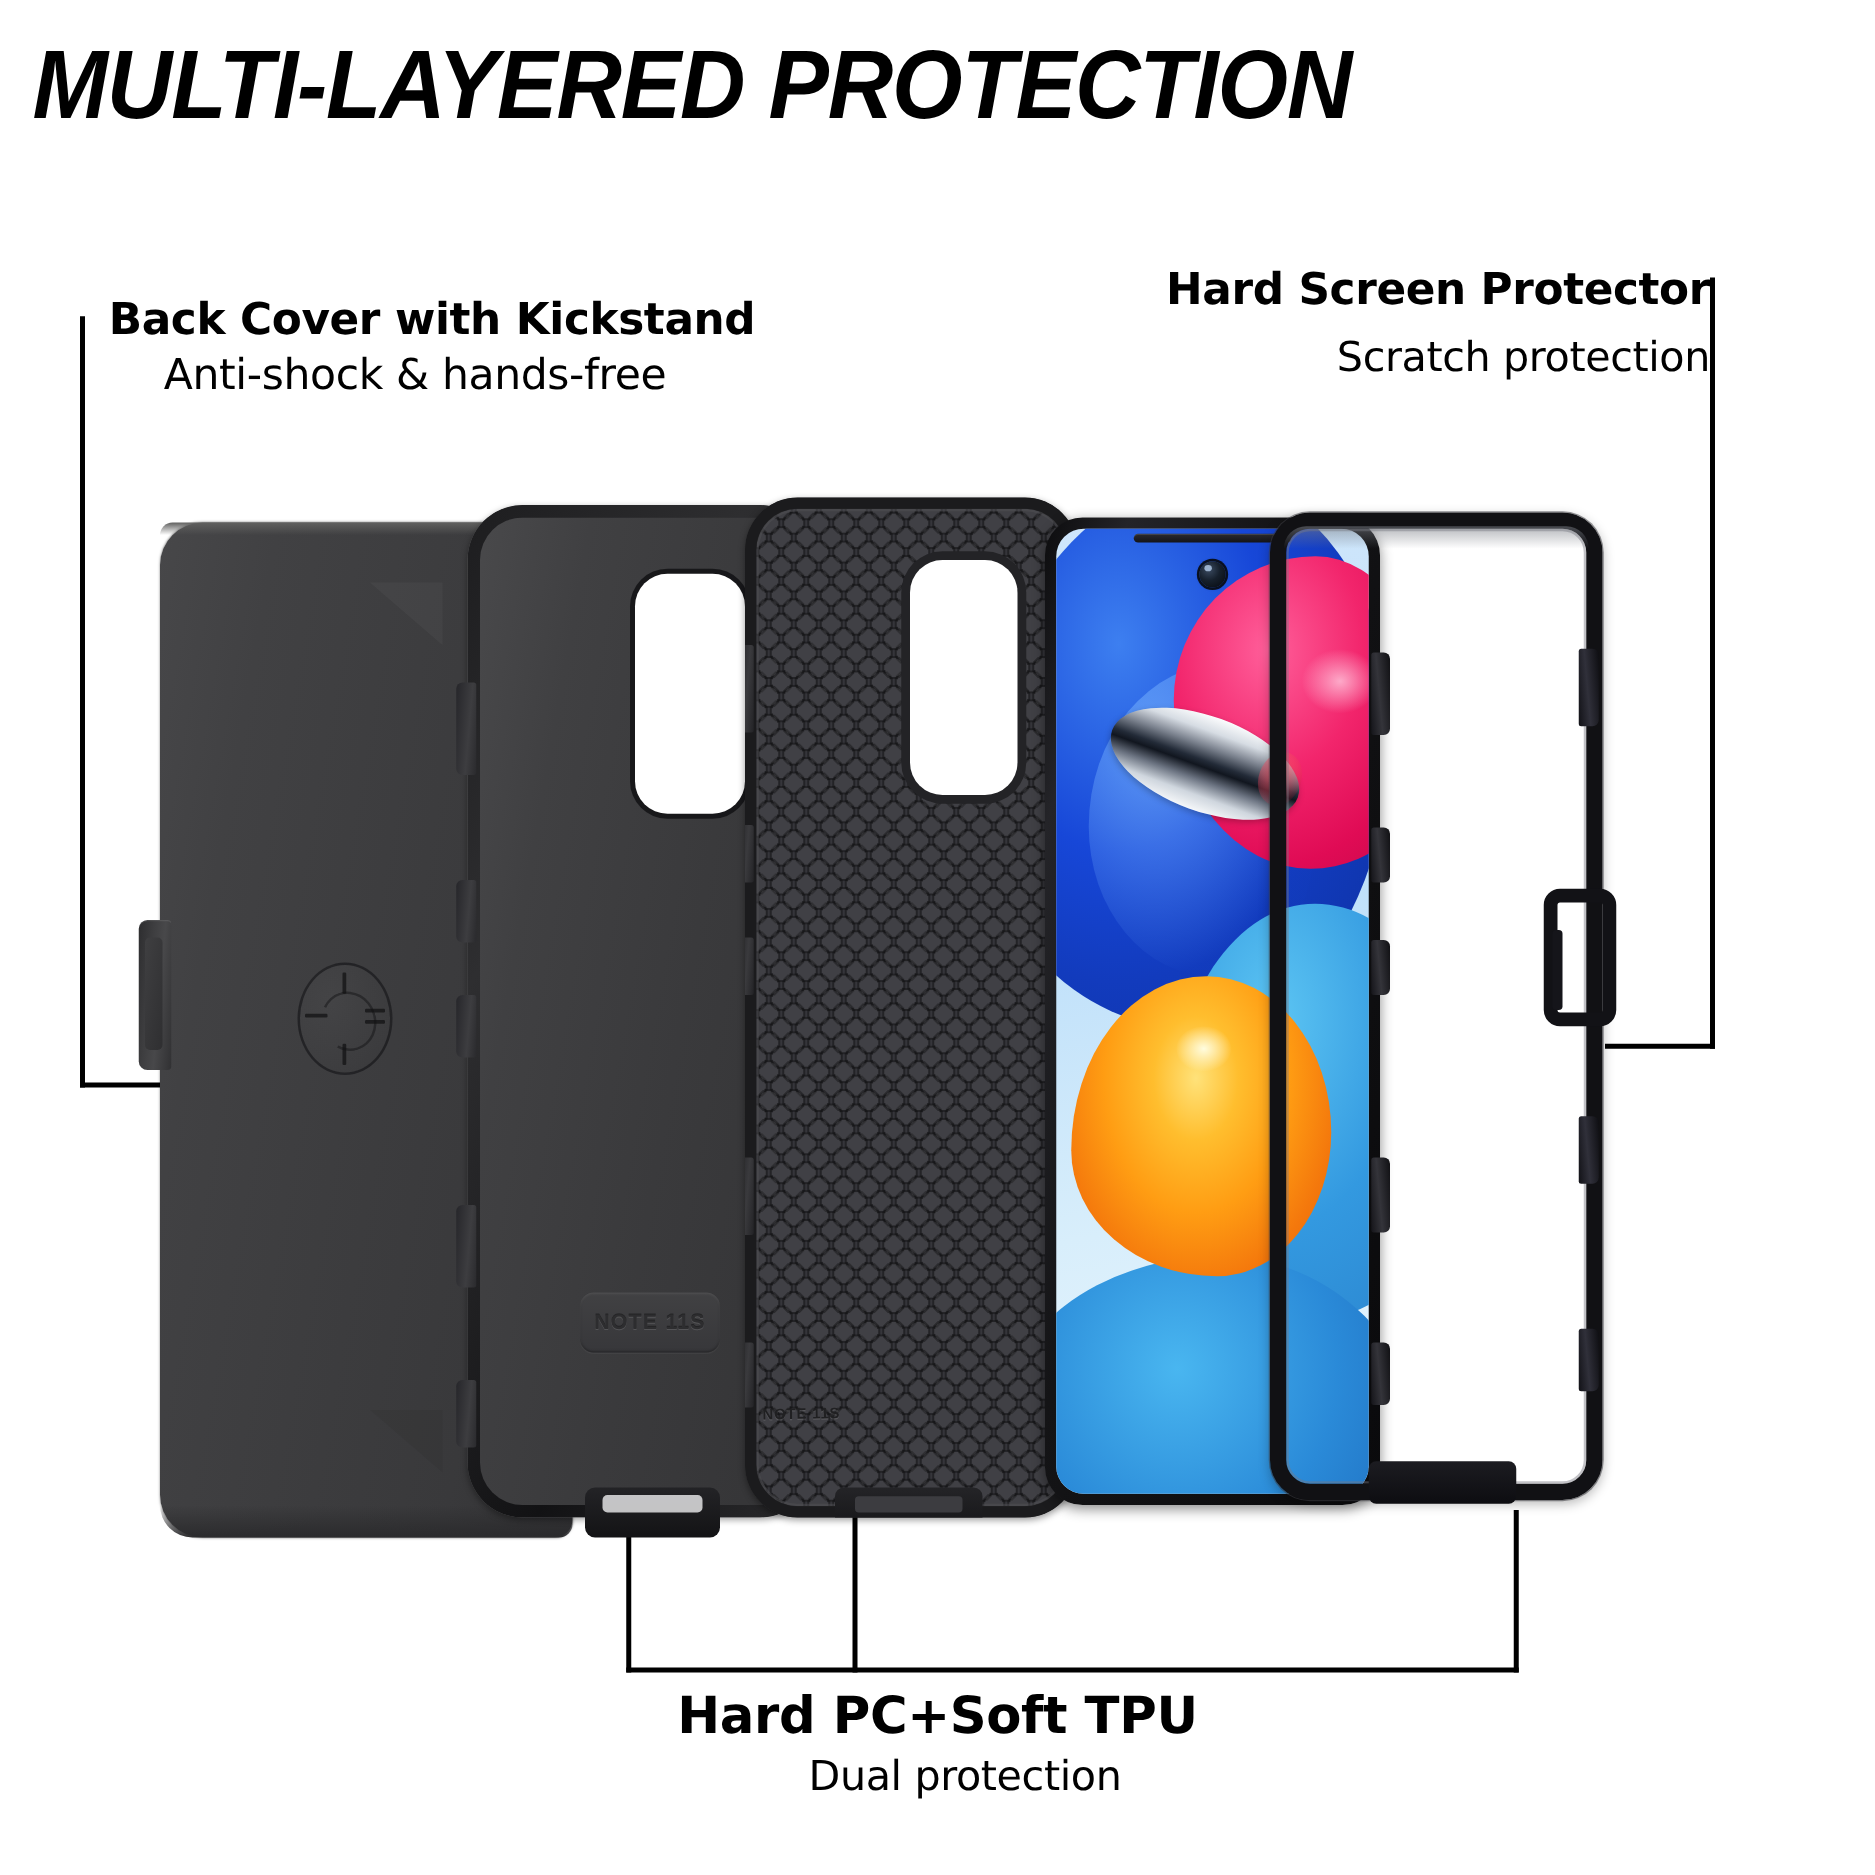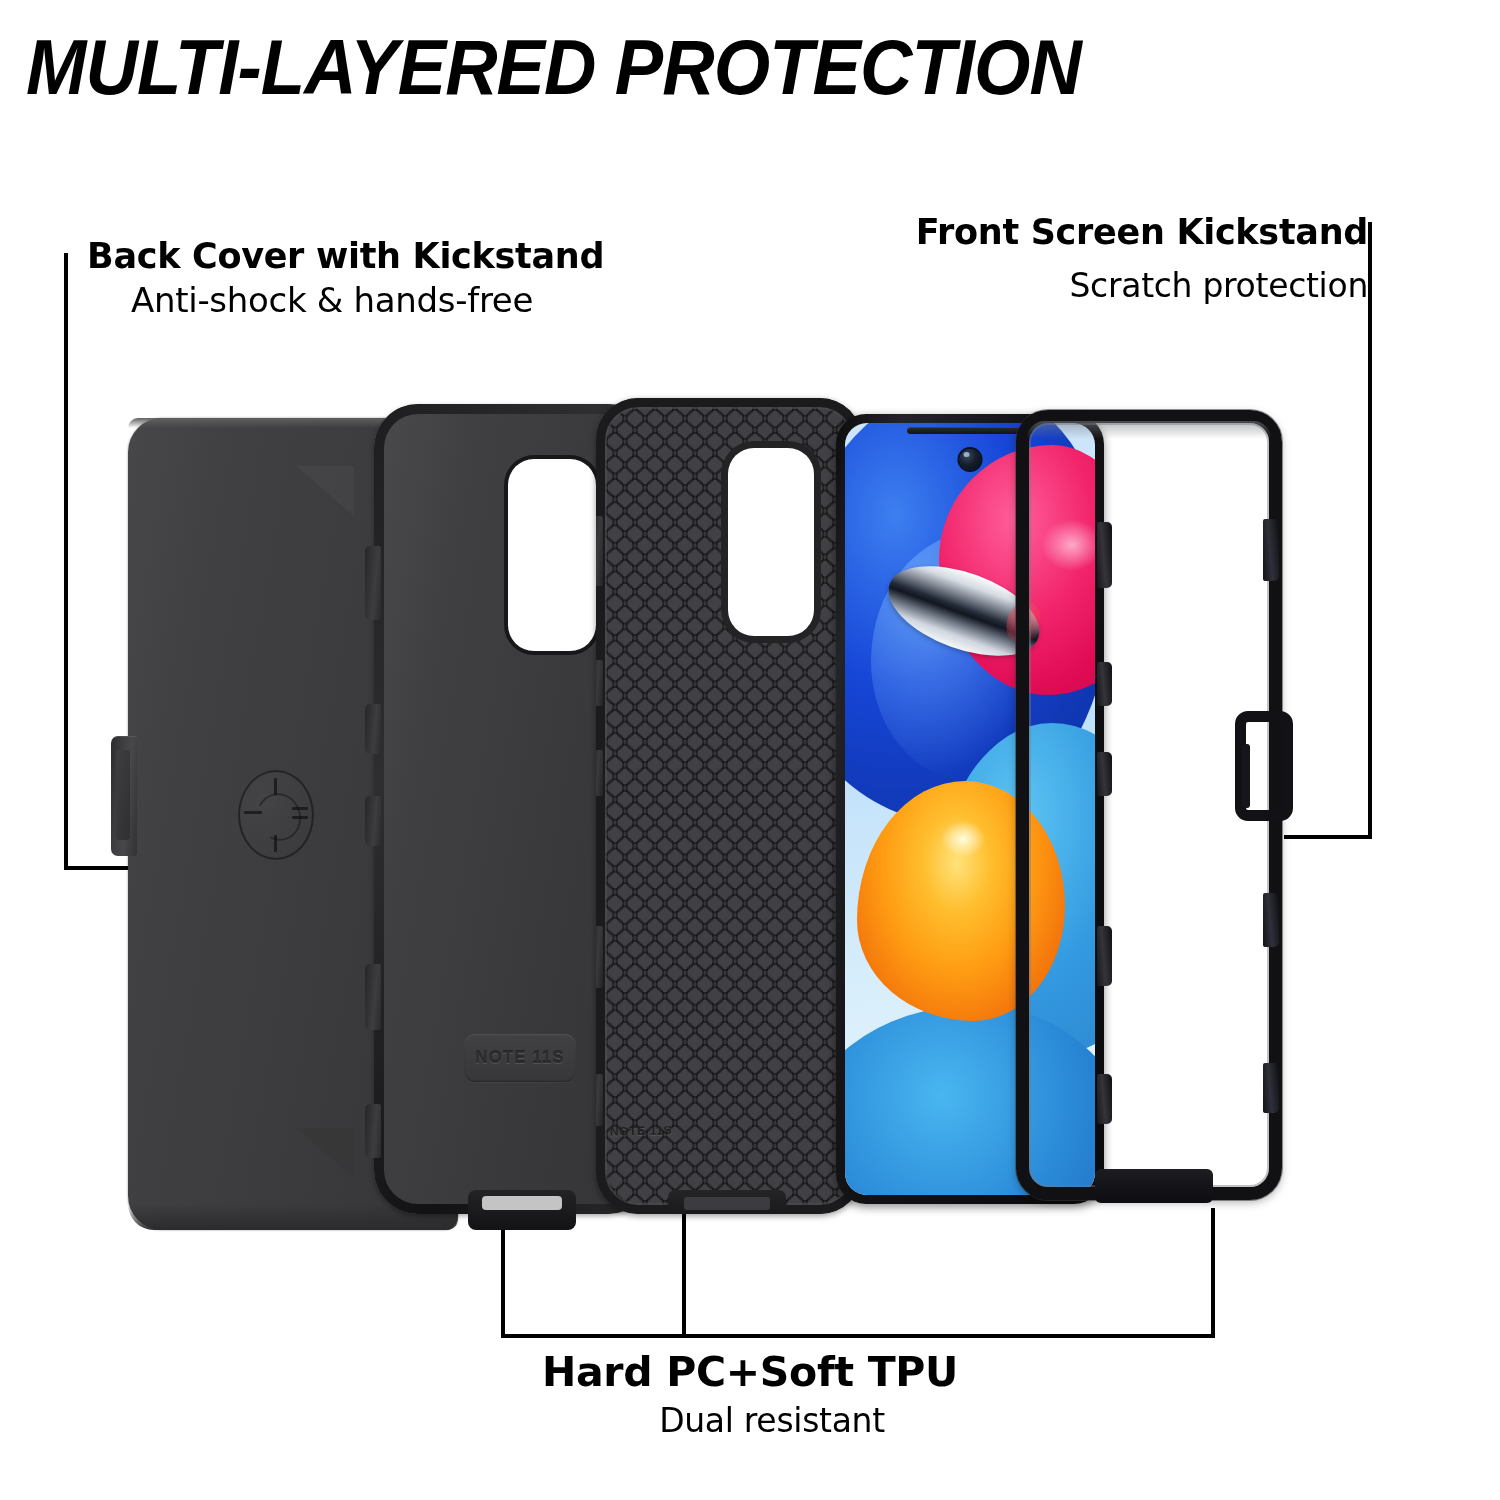--- a/index.html
+++ b/index.html
@@ -375,27 +375,27 @@
   <div class="line" id="lead-b-v1"></div>
   <div class="line" id="lead-b-v2"></div>
   <div class="line" id="lead-b-v3"></div>
 
   <div class="callout" id="callout-backcover">
     <div class="l1">Back Cover with Kickstand</div>
     <div class="l2">Anti-shock &amp; hands-free</div>
   </div>
 
   <div class="callout" id="callout-screenprotector">
-    <div class="l1">Front Screen Kickstand</div>
+    <div class="l1">Hard Screen Protector</div>
     <div class="l2">Scratch protection</div>
   </div>
 
   <div class="callout" id="callout-bottom">
     <div class="l1">Hard PC+Soft TPU</div>
-    <div class="l2">Dual resistant</div>
+    <div class="l2">Dual protection</div>
   </div>
 
   <div class="layer" id="layer-backcover">
     <div class="bc-notch" id="bc-notch-top"></div>
     <div class="bc-notch" id="bc-notch-bot"></div>
     <div id="bc-sidebutton"></div>
     <div id="bc-dial">
       <div class="inner"></div>
       <i class="t-top"></i>
       <i class="t-bot"></i>

